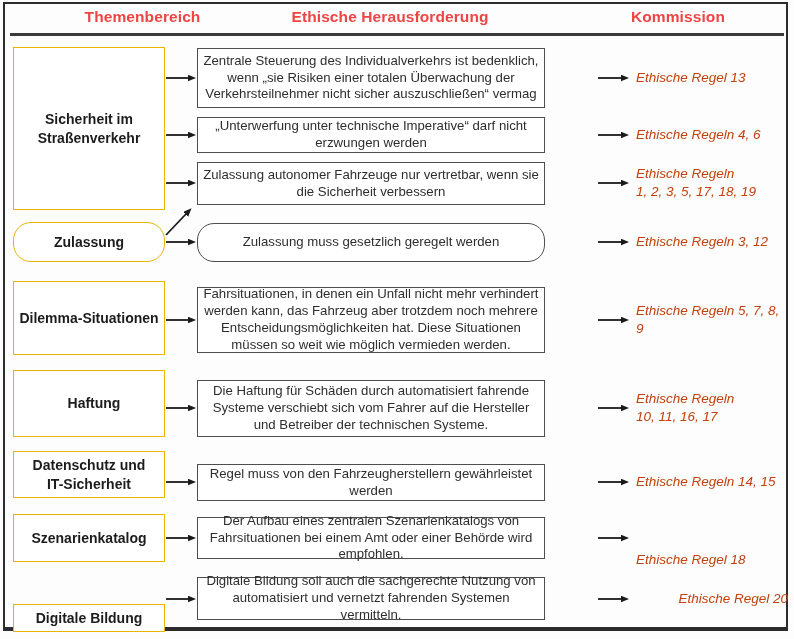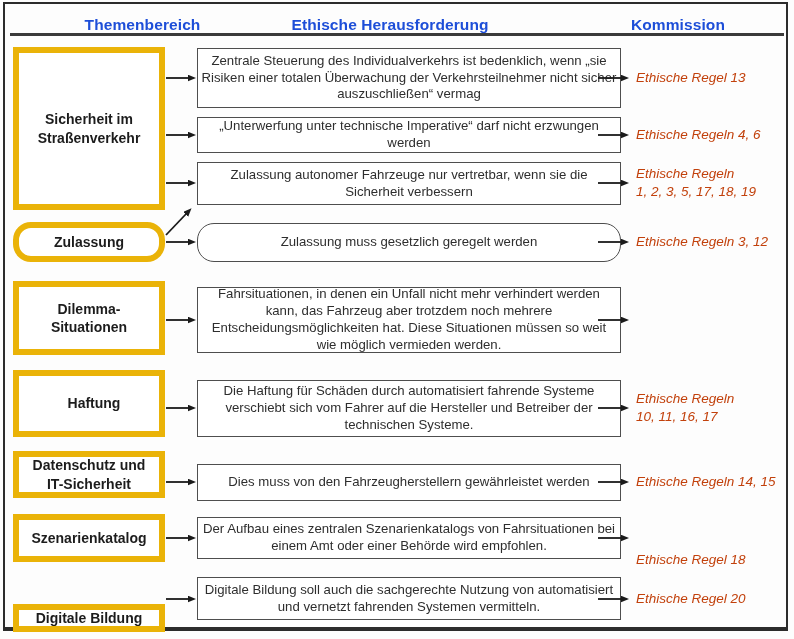--- a/index.html
+++ b/index.html
@@ -9,34 +9,34 @@
     font-family:"Liberation Sans","DejaVu Sans",sans-serif;
     color:#2e2e2e;
   }
   .frame{
     position:absolute;left:3px;top:2px;width:785px;height:629px;
     border:2px solid #2c2c2c;border-bottom-width:4px;box-sizing:border-box;
     pointer-events:none;
   }
   .hdr{
     position:absolute;top:8px;font-weight:bold;font-size:15.5px;
-    color:#1d4ed8;text-align:center;letter-spacing:.1px;margin-top:8px;
+    color:#ef4444;text-align:center;letter-spacing:.1px;
   }
   .hdr-rule{
     position:absolute;left:10px;top:33px;width:774px;height:3px;background:#3a3a3a;
   }
   .topic{
     position:absolute;left:13px;width:152px;box-sizing:border-box;
-    border:6px solid #eab308;background:#ffffff;
+    border:1px solid #eab308;background:#ffffff;
     display:flex;align-items:center;justify-content:center;
     text-align:center;font-weight:bold;font-size:14px;line-height:1.3;
     white-space:pre-line;color:#1c1c1c;padding:2px 4px;
   }
   .challenge{
-    position:absolute;left:197px;width:424px;box-sizing:border-box;
+    position:absolute;left:197px;width:348px;box-sizing:border-box;
     border:1.5px solid #4e4e4e;background:#ffffff;
     display:flex;align-items:center;justify-content:center;
     text-align:center;font-size:13.2px;line-height:1.28;
     color:#2e2e2e;padding:2px 3px;
   }
   .rule{
     position:absolute;left:636px;width:152px;
     font-style:italic;font-size:13.5px;line-height:1.32;color:#c2410c;
     white-space:pre-line;transform:translateY(-50%);
   }
@@ -63,34 +63,35 @@
 IT-Sicherheit</div>
   <div class="topic" style="top:514px;height:48px;">Szenarienkatalog</div>
   <div class="topic" style="top:604px;height:28px;">Digitale Bildung</div>
 
   <div class="challenge" style="top:48px;height:60px;">Zentrale Steuerung des Individualverkehrs ist bedenklich, wenn „sie Risiken einer totalen Überwachung der Verkehrsteilnehmer nicht sicher auszuschließen“ vermag</div>
   <div class="challenge" style="top:117px;height:36px;">„Unterwerfung unter technische Imperative“ darf nicht erzwungen werden</div>
   <div class="challenge" style="top:162px;height:43px;">Zulassung autonomer Fahrzeuge nur vertretbar, wenn sie die Sicherheit verbessern</div>
   <div class="challenge" style="top:223px;height:39px;border-radius:17px;">Zulassung muss gesetzlich geregelt werden</div>
   <div class="challenge" style="top:380px;height:57px;">Die Haftung für Schäden durch automatisiert fahrende Systeme verschiebt sich vom Fahrer auf die Hersteller und Betreiber der technischen Systeme.</div>
   <div class="challenge" style="top:287px;height:66px;">Fahrsituationen, in denen ein Unfall nicht mehr verhindert werden kann, das Fahrzeug aber trotzdem noch mehrere Entscheidungsmöglichkeiten hat. Diese Situationen müssen so weit wie möglich vermieden werden.</div>
-  <div class="challenge" style="top:464px;height:37px;">Dies muss von den Fahrzeugherstellern gewährleistet werden</div>
+  <div class="challenge" style="top:464px;height:37px;">Regel muss von den Fahrzeugherstellern gewährleistet werden</div>
   <div class="challenge" style="top:517px;height:42px;">Der Aufbau eines zentralen Szenarienkatalogs von Fahrsituationen bei einem Amt oder einer Behörde wird empfohlen.</div>
   <div class="challenge" style="top:577px;height:43px;">Digitale Bildung soll auch die sachgerechte Nutzung von automatisiert und vernetzt fahrenden Systemen vermitteln.</div>
 
   <div class="rule" style="top:78px;">Ethische Regel 13</div>
   <div class="rule" style="top:135px;">Ethische Regeln 4, 6</div>
   <div class="rule" style="top:183px;">Ethische Regeln
 1, 2, 3, 5, 17, 18, 19</div>
   <div class="rule" style="top:242px;">Ethische Regeln 3, 12</div>
+  <div class="rule" style="top:320px;">Ethische Regeln 5, 7, 8, 9</div>
   <div class="rule" style="top:408px;">Ethische Regeln
 10, 11, 16, 17</div>
   <div class="rule" style="top:482px;">Ethische Regeln 14, 15</div>
   <div class="rule" style="top:560px;">Ethische Regel 18</div>
-  <div class="rule" style="top:599px;">Ethische Regel 20</div>
+  <div class="rule" style="top:599px;text-align:right;">Ethische Regel 20</div>
 
   <svg class="arrows" viewBox="0 0 794 639" xmlns="http://www.w3.org/2000/svg">
     <defs>
       <marker id="ah" markerUnits="userSpaceOnUse" markerWidth="9" markerHeight="8" refX="0.5" refY="3.5" orient="auto">
         <path d="M0,0 L8.5,3.5 L0,7 z" fill="#1a1a1a"></path>
       </marker>
     </defs>
     <g stroke="#1a1a1a" stroke-width="1.8" fill="none">
 
       <line x1="166" y1="78" x2="188" y2="78" marker-end="url(#ah)"></line>

